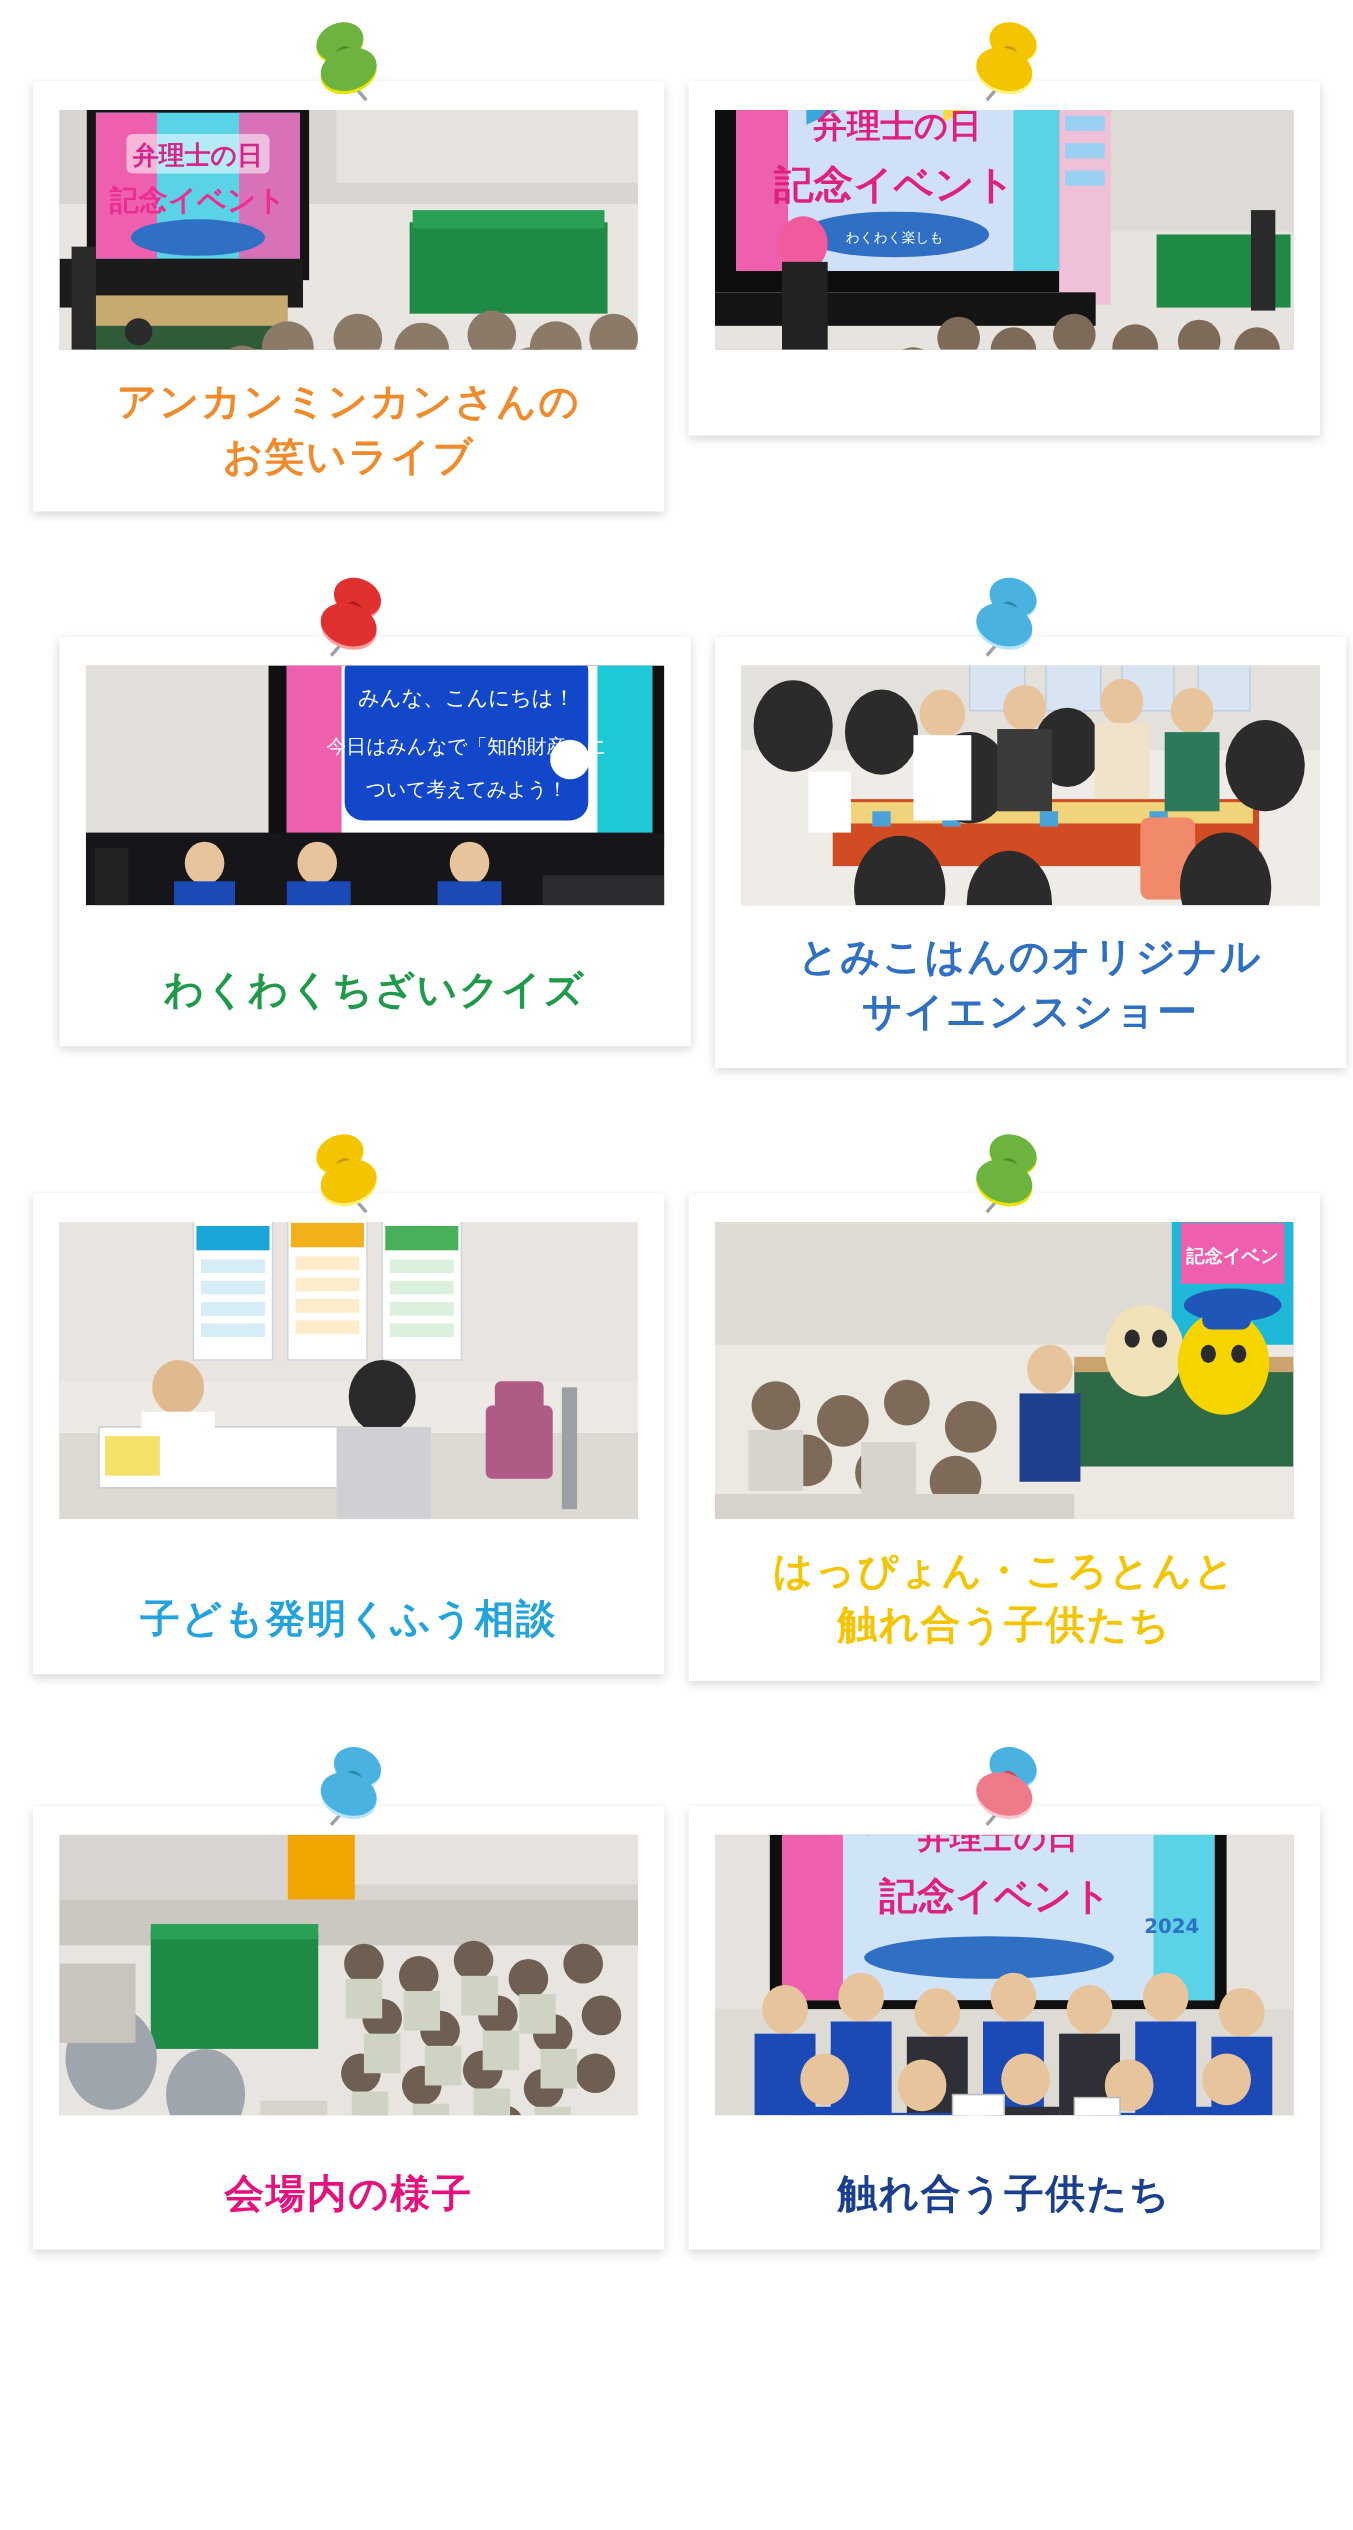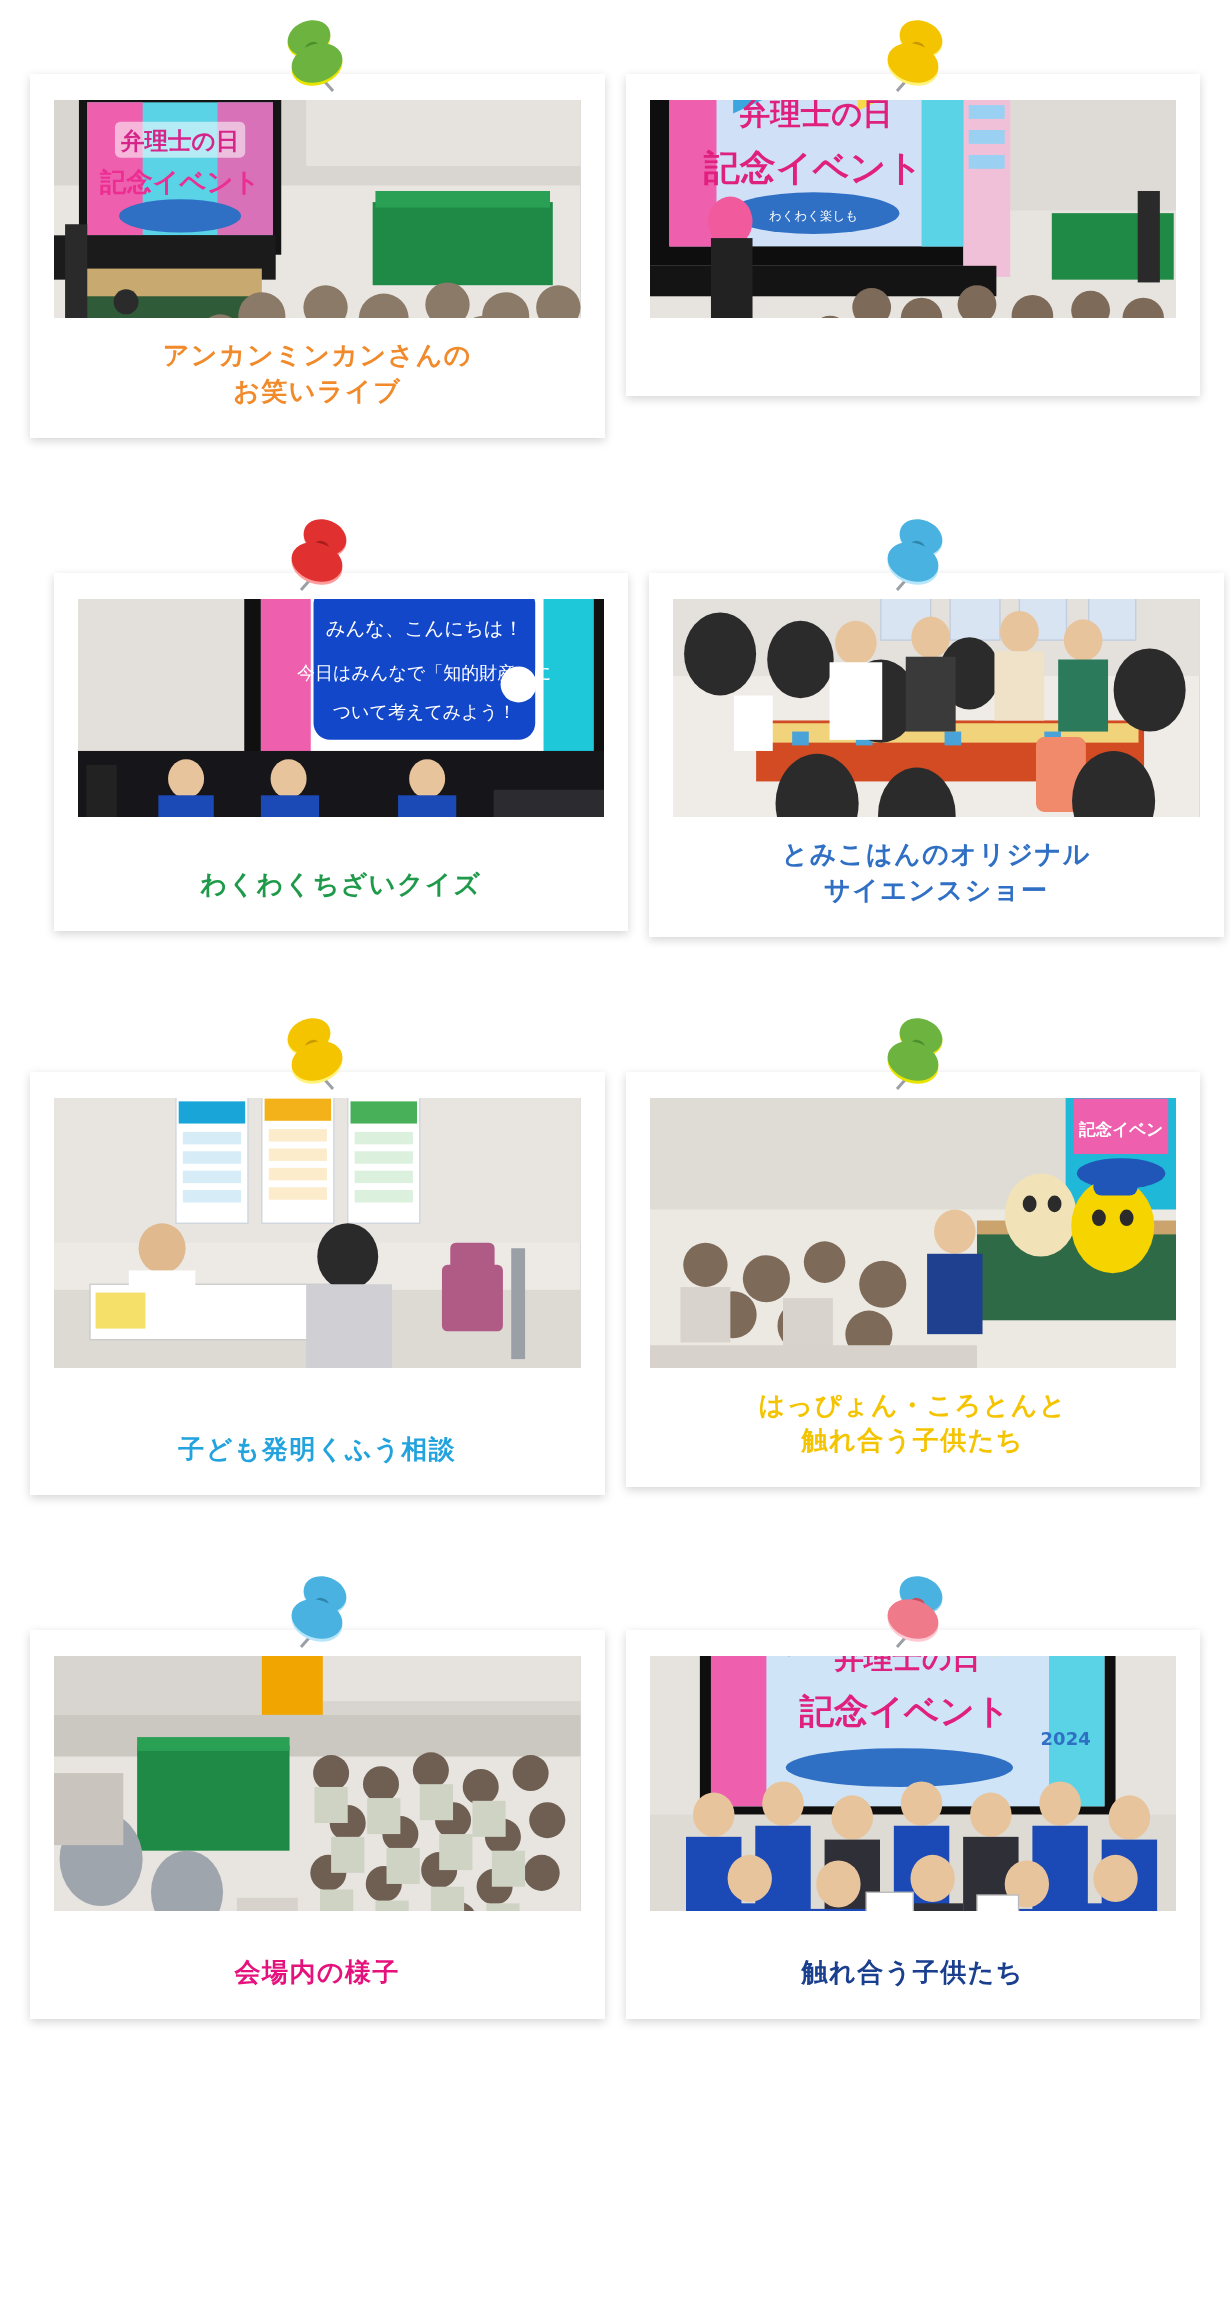--- a/index.html
+++ b/index.html
@@ -15,21 +15,20 @@
     background: #ffffff;
     padding: 0;
     margin: 0;
   }
   .grid {
     display: grid;
     grid-template-columns: 1fr 1fr;
     column-gap: 22px;
     row-gap: 0px;
     padding: 0 30px;
-    gap: 21px;
   }
   .cell {
     position: relative;
     padding-top: 18px;
     padding-bottom: 40px;
     display: flex;
     flex-direction: column;
     align-items: center;
   }
   
@@ -62,23 +61,23 @@
     overflow: hidden;
     position: relative;
     background: #cfcfcf;
   }
   .photo svg { display:block; width:100%; height:100%; }
 
   .caption {
     width: 100%;
     text-align: center;
     padding: 22px 4px 26px 4px;
-    font-family: Liberation Mono, monospace;
+    font-family: Liberation Sans, sans-serif;
     font-weight: bold;
-    font-size: 26px;
+    font-size: 36px;
     line-height: 1.38;
     letter-spacing: 1.5px;
   }
   .caption .l { display: block; white-space: nowrap; }
 
   
   .r1 .photo { height: 218px; }
   .r2 .photo { height: 218px; }
   .r3 .photo { height: 270px; }
   .r4 .photo { height: 255px; }

